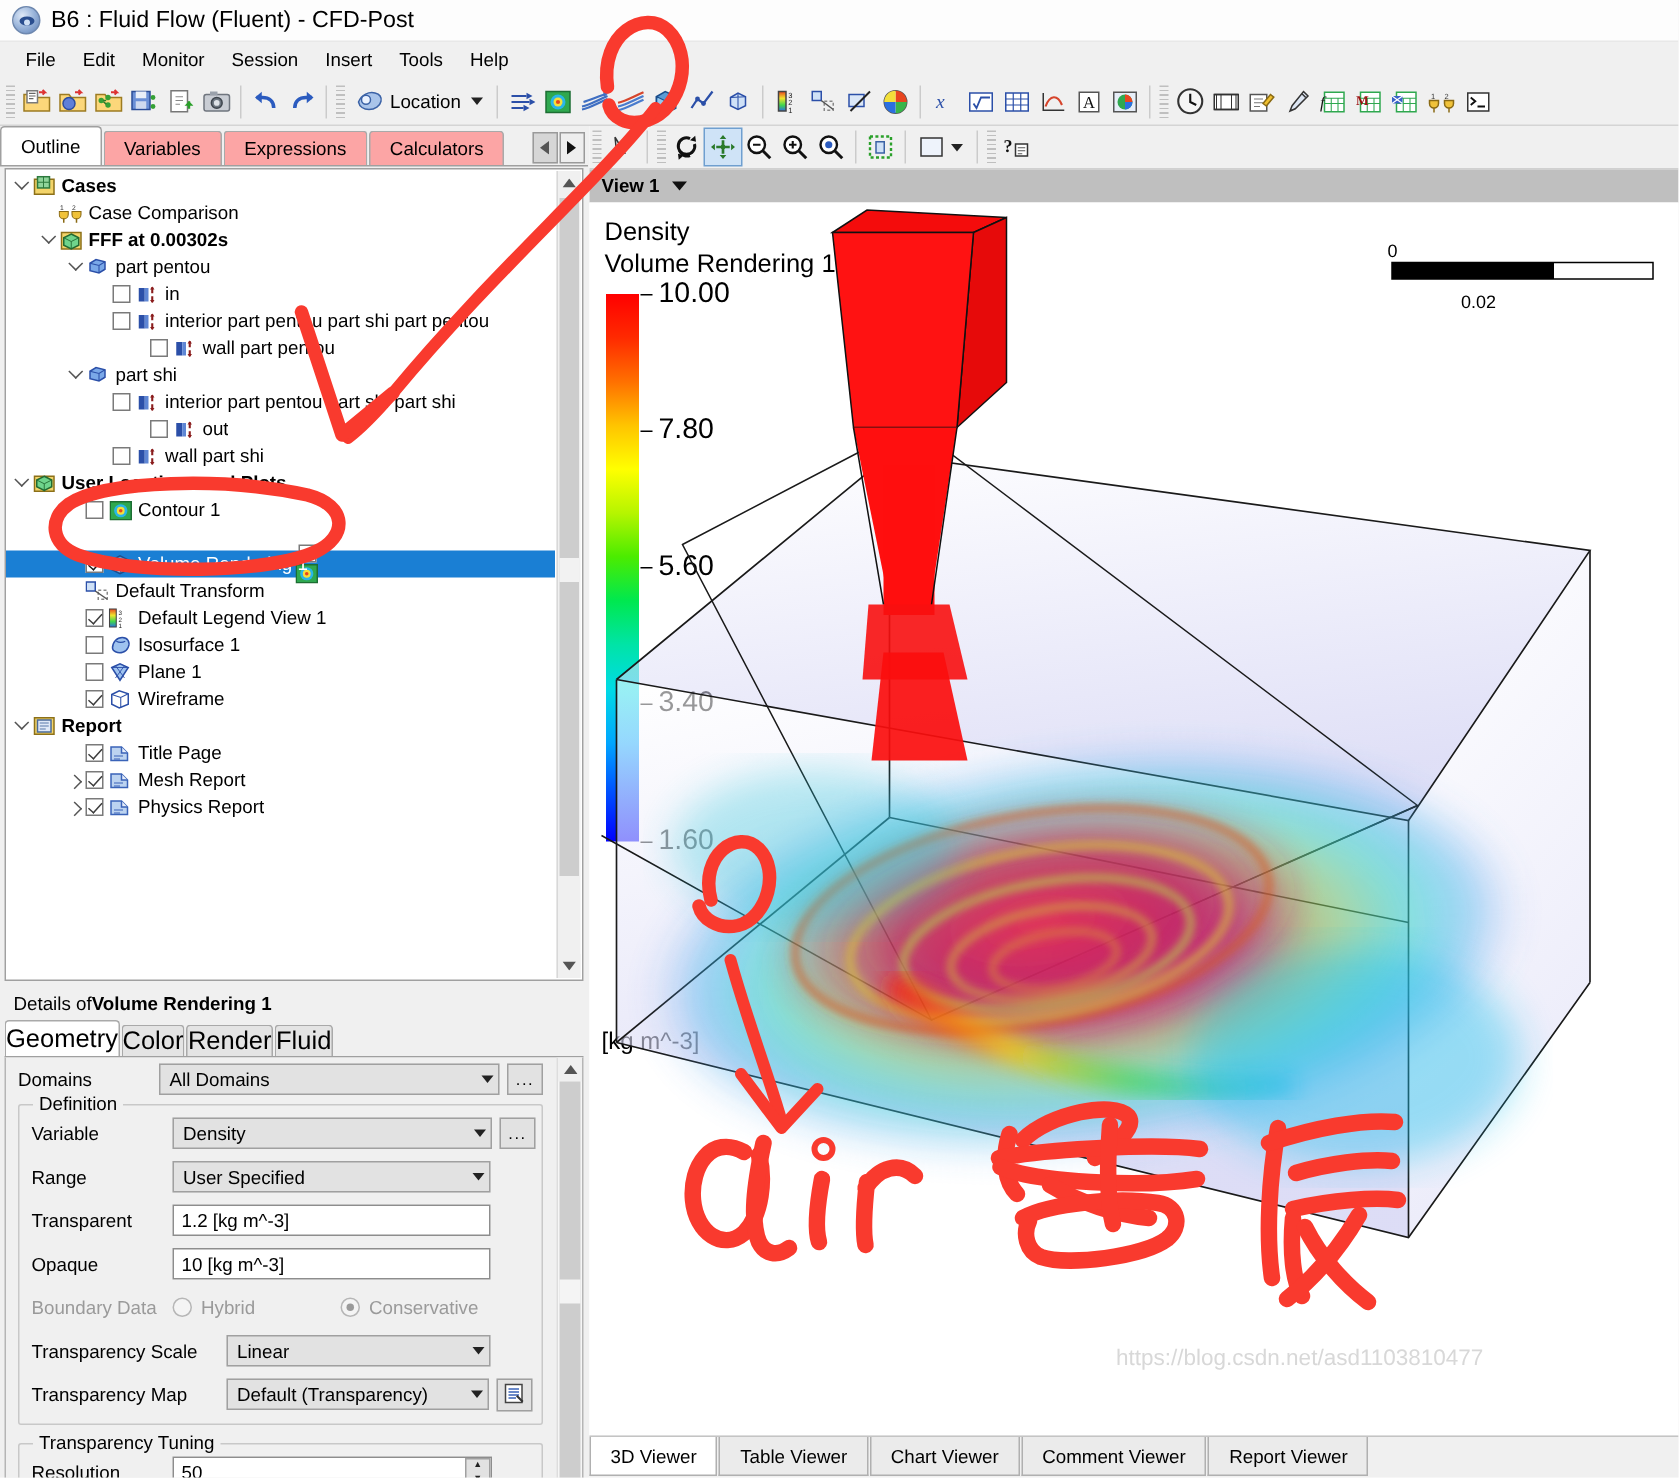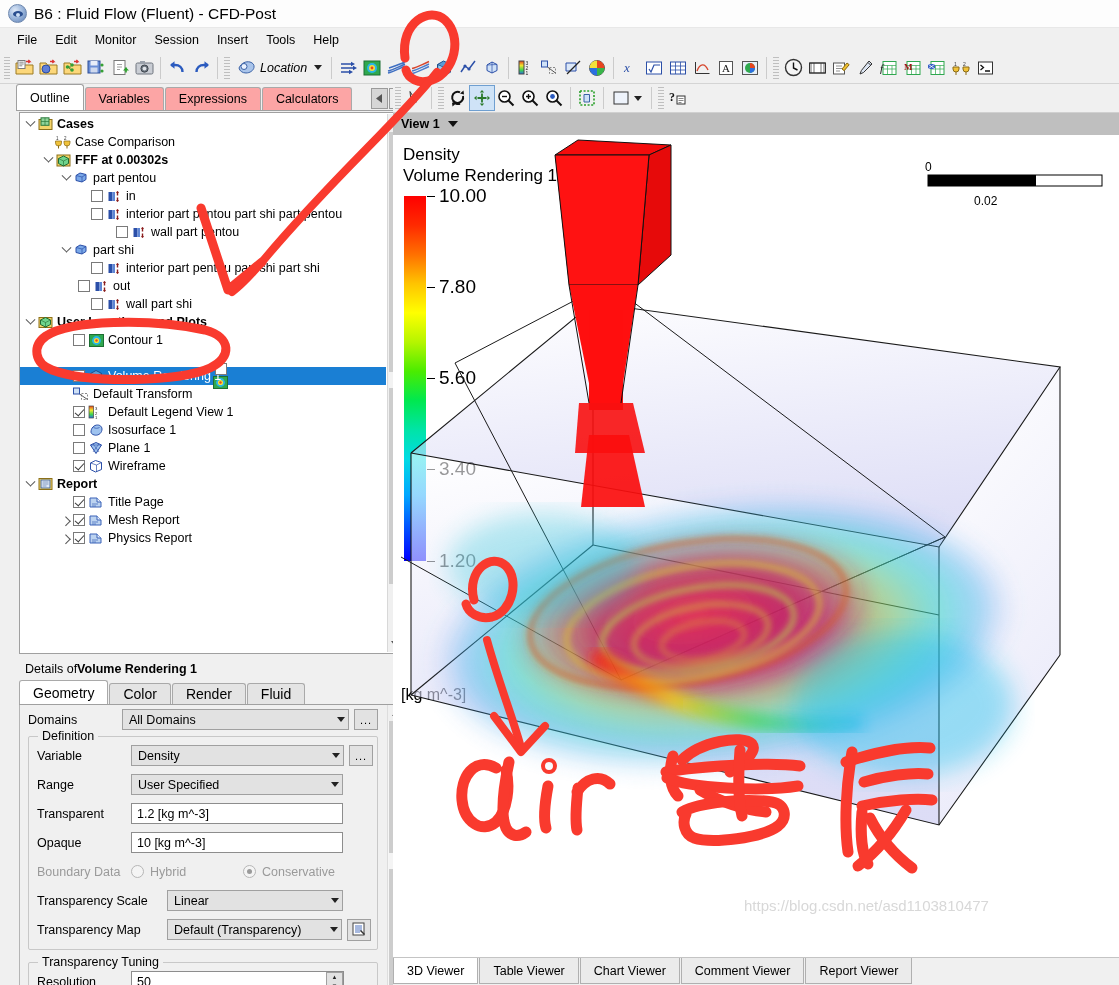--- a/index.html
+++ b/index.html
@@ -48,25 +48,25 @@
   }
   .tb-grip{ width:6px;height:22px; flex:none; margin:0 2px;
     background:
       repeating-linear-gradient(to bottom, #bfbfbf 0 1px, transparent 1px 3px);
   }
   .tb-sep{ width:1px;height:22px;background:#cbcbcb;margin:0 4px;flex:none; }
   .tb-btn{
     width:24px;height:24px; display:flex;align-items:center;justify-content:center;
     flex:none; position:relative; cursor:default;
   }
-  .tb-btn.wide{ width:auto; padding:0 5px; gap:4px; font-size:12.5px;font-style:italic; }
+  .tb-btn.wide{ width:auto; padding:0 5px; gap:4px; font-size:12.5px; }
 
   
   .left{
-    position:absolute; left:16px; top:84px; width:392px; height:901px;
+    position:absolute; left:0; top:84px; width:392px; height:901px;
     background:#f0f0f0;
   }
   .tabstrip{
     position:relative; height:27px; background:#f0f0f0;
     display:flex; align-items:flex-end; border-bottom:1px solid #a0a0a0;
   }
   .tab{
     height:23px; padding:0 13px; display:flex;align-items:center;
     border:1px solid #a9a9a9; border-bottom:none; background:#fca5a5;
     margin-right:1px; font-size:12.5px; cursor:default;
@@ -120,22 +120,22 @@
   
   .details-hdr{
     position:absolute; left:0; top:573px; width:392px; height:24px;
     display:flex;align-items:center; padding-left:9px; font-size:12.5px;
   }
   .detail-tabs{
     position:absolute; left:3px; top:597px; width:386px; height:24px;
     display:flex; align-items:flex-end; border-bottom:1px solid #a0a0a0;
   }
   .dtab{
-    height:21px;padding:0 13px;display:flex;align-items:center;background:#e4e4e4;
-    border:1px solid #a9a9a9;border-bottom:none;margin-right:1px;font-size:14px;cursor:default;
+    height:21px;padding:0 0;display:flex;align-items:center;background:#e4e4e4;
+    border:1px solid #a9a9a9;border-bottom:none;margin-right:1px;font-size:17px;cursor:default;
     border-top-left-radius:3px;border-top-right-radius:3px;
   }
   .dtab.active{ background:#fff;height:24px;z-index:2;position:relative; }
 
   .form{
     position:absolute; left:3px; top:621px; width:386px; height:332px;
     background:#f0f0f0; border:1px solid #b5b5b5; border-top:none; overflow:hidden;
   }
   .frow{ display:flex; align-items:center; height:29px; padding:0 4px 0 8px; }
   .flabel{ width:94px; flex:none; font-size:12.5px; }
@@ -650,21 +650,21 @@
             <span class="ticon">
               <svg width="15" height="13" viewBox="0 0 15 13">
                 <path d="M1.5 2h4v9h-4z" fill="#2b4fa8"></path>
                 <path d="M5.5 2h2.5v9H5.5z" fill="#5e86d4"></path>
                 <path d="M10.5 1.5v4M10.5 7.5v4" stroke="#8a1c1c" stroke-width="1.4"></path>
                 <path d="M9 3l1.5-2L12 3zM9 10l1.5 2L12 10z" fill="#8a1c1c"></path>
               </svg>
             </span>
             <span class="tlabel">interior part pentou part shi part shi</span>
           </div>
-          <div class="trow" style="padding-left: 44px;">
+          <div class="trow" style="padding-left: 82px;">
             <span class="exp"></span>
             <span class="cb"></span>
             <span class="ticon">
               <svg width="15" height="13" viewBox="0 0 15 13">
                 <path d="M1.5 2h4v9h-4z" fill="#2b4fa8"></path>
                 <path d="M5.5 2h2.5v9H5.5z" fill="#5e86d4"></path>
                 <path d="M10.5 1.5v4M10.5 7.5v4" stroke="#8a1c1c" stroke-width="1.4"></path>
                 <path d="M9 3l1.5-2L12 3zM9 10l1.5 2L12 10z" fill="#8a1c1c"></path>
               </svg>
             </span>
@@ -1073,21 +1073,21 @@
       <div class="legend-bar"></div>
       <div class="ltick" style="top:61px"></div>
       <div class="ltick" style="top:152px"></div>
       <div class="ltick" style="top:243px"></div>
       <div class="ltick" style="top:334px"></div>
       <div class="ltick" style="top:426px"></div>
       <div class="lval" style="top:61px">10.00</div>
       <div class="lval" style="top:152px">7.80</div>
       <div class="lval" style="top:243px">5.60</div>
       <div class="lval" style="top:334px">3.40</div>
-      <div class="lval" style="top:426px">1.20</div>
+      <div class="lval" style="top:426px">1.60</div>
       <div class="lunit" style="top:551px">[kg m^-3]</div>
 
       <svg width="726" height="822" viewBox="0 0 726 822" style="position:absolute;left:0;top:0">
         <defs>
           <linearGradient id="boxface" x1="0" y1="0" x2="0.3" y2="1">
             <stop offset="0" stop-color="#ffffff"></stop>
               <stop offset="1" stop-color="#c6c6f0"></stop>
           </linearGradient>
           <radialGradient id="plumeOuter" cx="50%" cy="50%" r="50%">
             <stop offset="0" stop-color="#cf1f6a" stop-opacity=".95"></stop>

